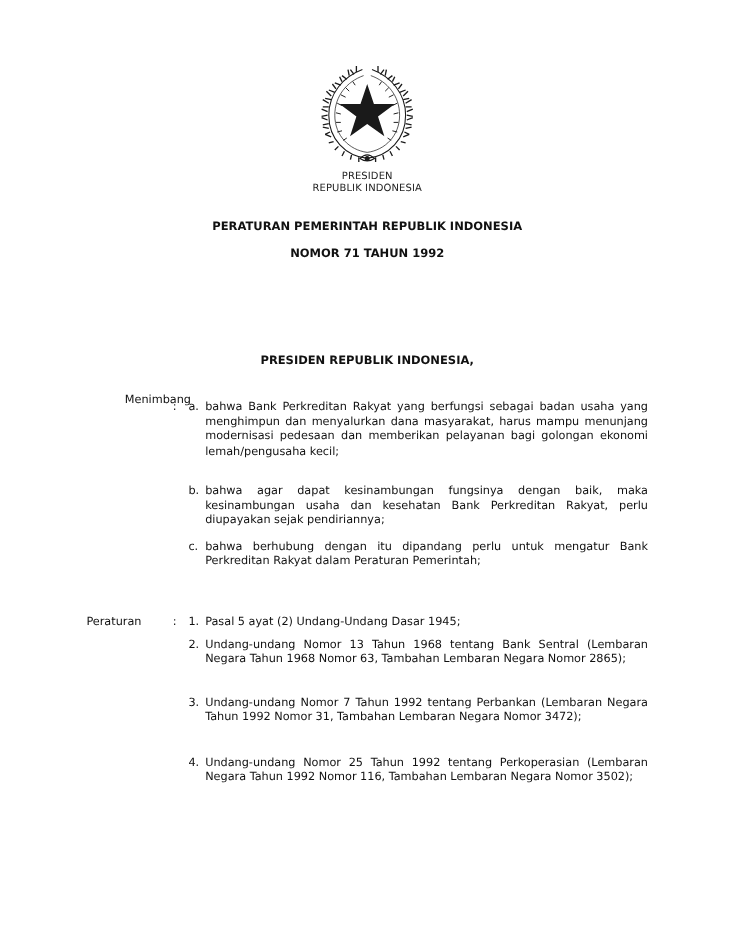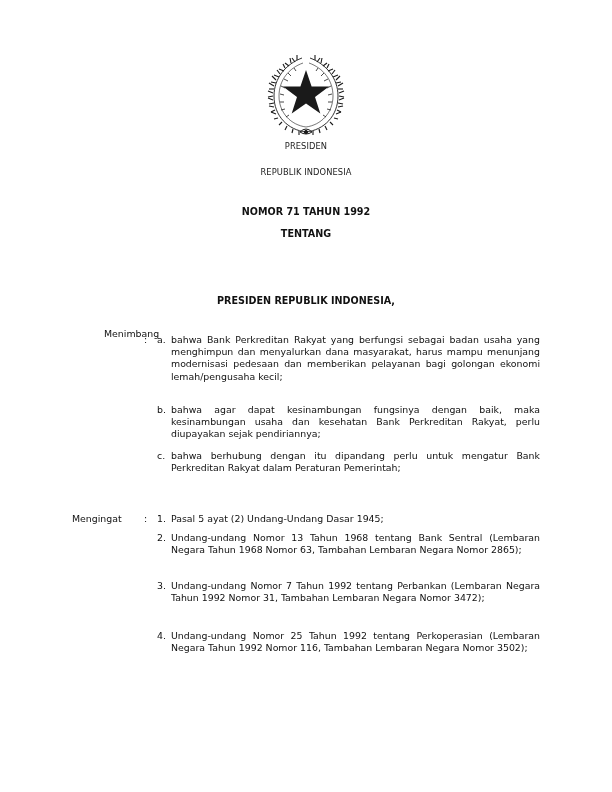--- a/index.html
+++ b/index.html
@@ -30,21 +30,21 @@
     .letterhead {
       position: absolute;
       left: 0;
       width: 612px;
       text-align: center;
       font-size: 8.3px;
       letter-spacing: 0.1px;
       color: #222;
     }
     .lh1 { top: 141px; }
-    .lh2 { top: 151px; margin-top: 16px; }
+    .lh2 { top: 151px; }
 
     .title {
       position: absolute;
       left: 0;
       width: 612px;
       text-align: center;
       font-size: 9.6px;
       font-weight: bold;
       color: #111;
     }
@@ -176,41 +176,41 @@
       <path d="M34 80 q6 -6 12 0 q-6 4 -12 0 z" stroke-width="1"></path>
       <circle cx="40" cy="80" r="1.6" fill="#1a1a1a"></circle>
     </g>
 
     <polygon fill="#1a1a1a" points="40,18 45.6,34.6 63,34.6 49,45 54.3,61.6 40,51.4 25.7,61.6 31,45 17,34.6 34.4,34.6"></polygon>
   </svg>
 
   <div class="letterhead lh1">PRESIDEN</div>
   <div class="letterhead lh2">REPUBLIK INDONESIA</div>
 
+  <div class="title t1">PERATURAN PEMERINTAH REPUBLIK INDONESIA</div>
   <div class="title t2">NOMOR 71 TAHUN 1992</div>
-  <div class="title t3">TENTANG</div>
   <div class="title t5">PRESIDEN REPUBLIK INDONESIA,</div>
 
   <div class="section-label" style="top:328px;padding-left:32px;">Menimbang</div>
   <div class="colon" style="top:334px;">:</div>
 
   <div class="item" style="top:334px;">
     <span class="marker">a.</span>
     <div class="body">bahwa Bank Perkreditan Rakyat yang berfungsi sebagai badan usaha yang menghimpun dan menyalurkan dana masyarakat, harus mampu menunjang modernisasi pedesaan dan memberikan pelayanan bagi golongan ekonomi lemah/pengusaha kecil;</div>
   </div>
   <div class="item" style="top:404px;">
     <span class="marker">b.</span>
     <div class="body">bahwa agar dapat kesinambungan fungsinya dengan baik, maka kesinambungan usaha dan kesehatan Bank Perkreditan Rakyat, perlu diupayakan sejak pendiriannya;</div>
   </div>
   <div class="item" style="top:450px;">
     <span class="marker">c.</span>
     <div class="body">bahwa berhubung dengan itu dipandang perlu untuk mengatur Bank Perkreditan Rakyat dalam Peraturan Pemerintah;</div>
   </div>
 
-  <div class="section-label" style="top:513px;">Mengingat</div>
+  <div class="section-label" style="top:513px;">Peraturan</div>
   <div class="colon" style="top:513px;">:</div>
 
   <div class="item" style="top:513px;">
     <span class="marker">1.</span>
     <div class="body">Pasal  5 ayat (2) Undang-Undang Dasar 1945;</div>
   </div>
   <div class="item" style="top:532px;">
     <span class="marker">2.</span>
     <div class="body">Undang-undang Nomor 13 Tahun 1968 tentang Bank Sentral (Lembaran Negara Tahun 1968 Nomor 63, Tambahan Lembaran Negara Nomor 2865);</div>
   </div>

